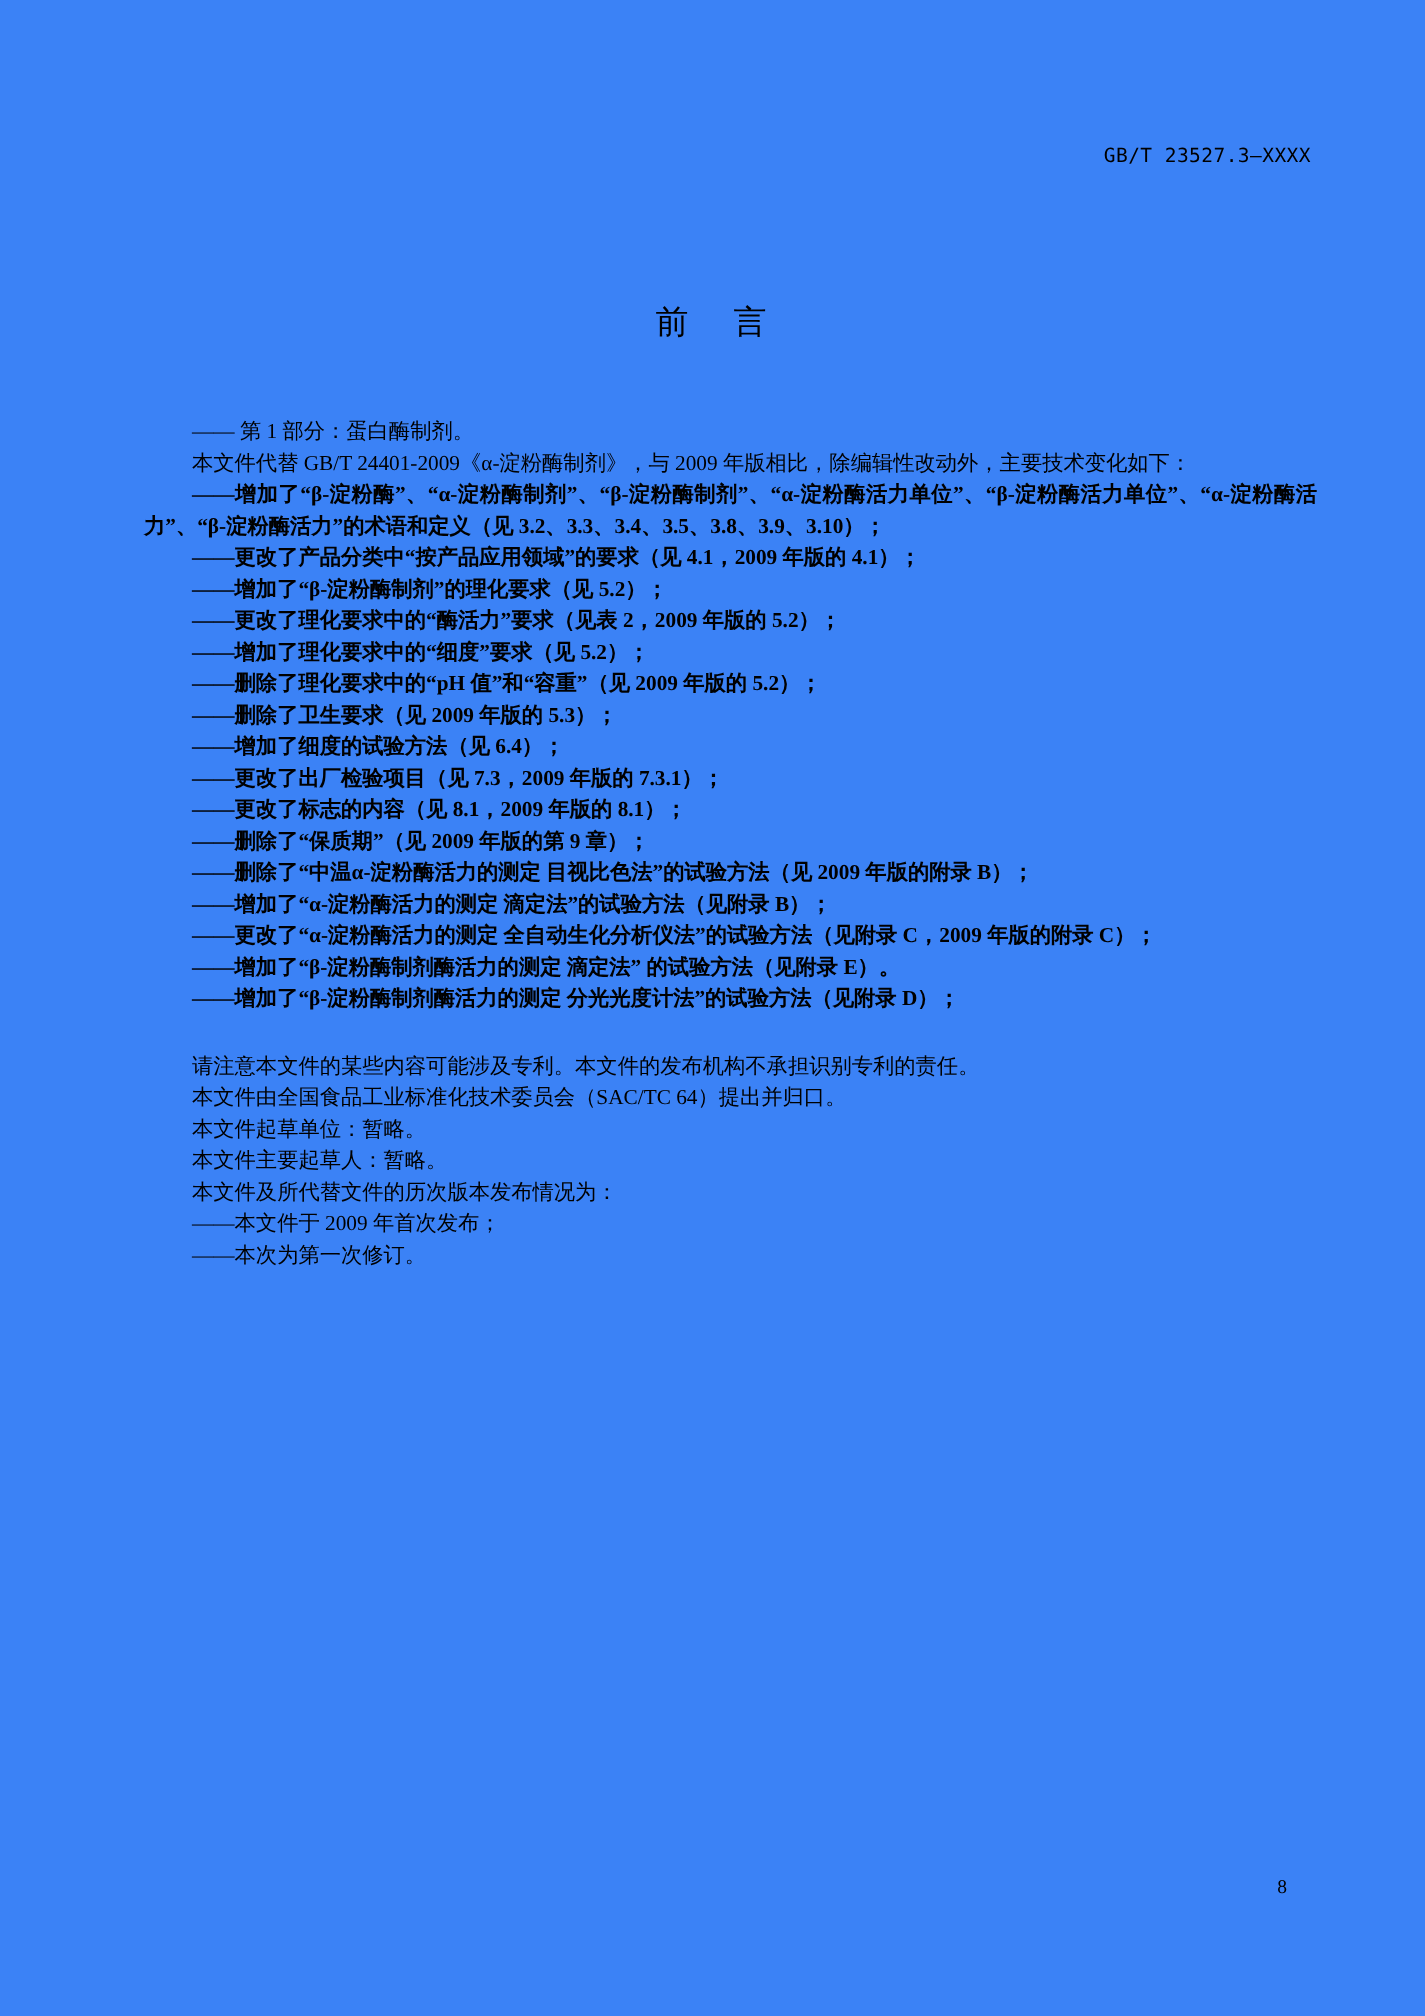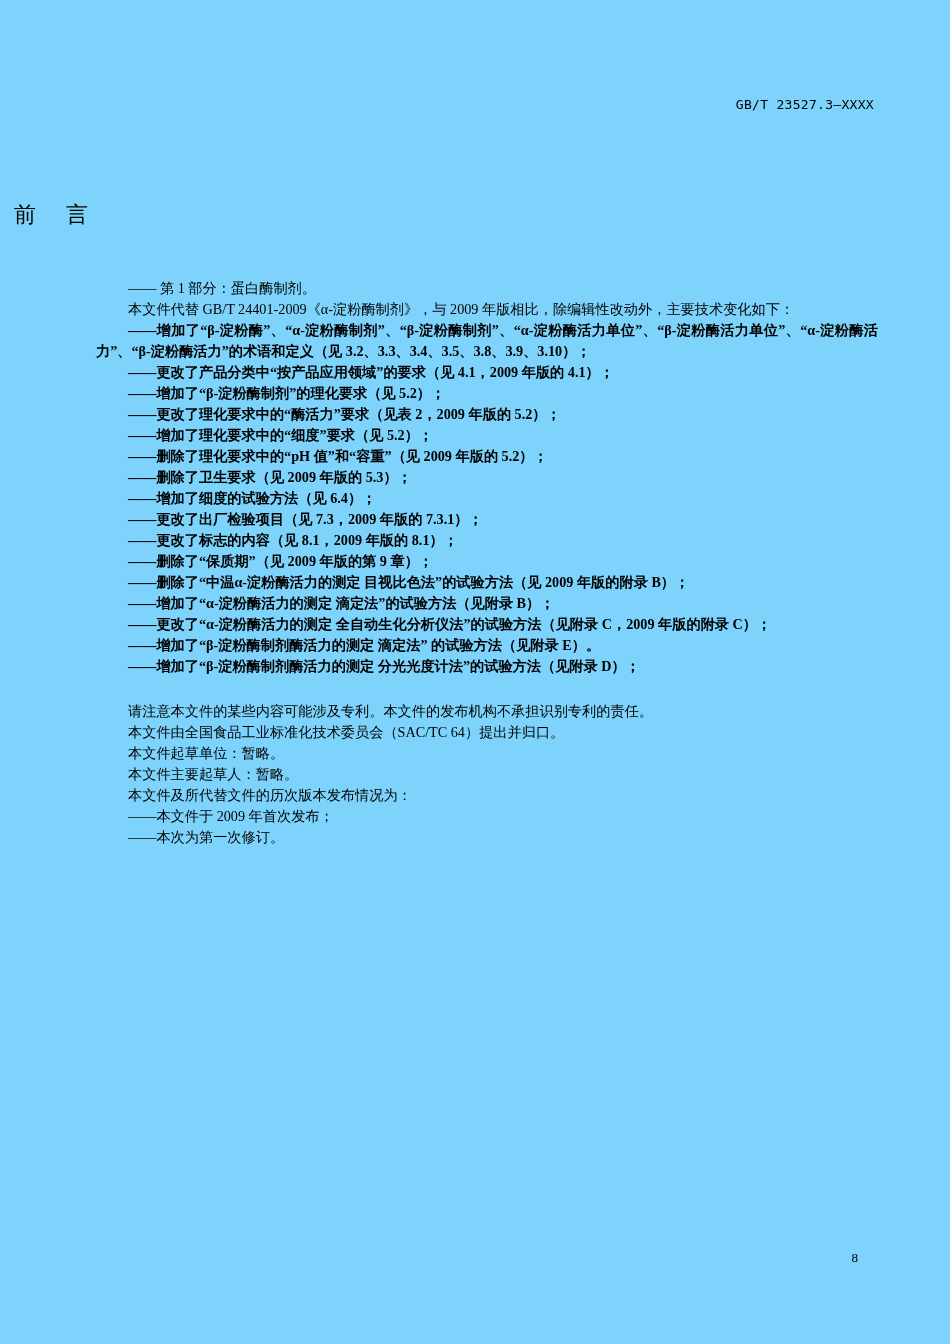--- a/index.html
+++ b/index.html
@@ -1,24 +1,24 @@
 <!DOCTYPE html>
 <html><head>
   <meta charset="utf-8">
   <style>
     html, body { margin: 0; padding: 0; background: #ffffff; }
     body { width: 950px; height: 1344px; position: relative; overflow: hidden; color: #000; }
-    .page { position: absolute; left: 0; top: 0; width: 950px; height: 1344px; background: #7dd3fc; }
+    .page { position: absolute; left: 0; top: 0; width: 950px; height: 1344px; background: #3b82f6; }
     .header-code {
       position: absolute; top: 97px; right: 76px;
       font-family: "DejaVu Sans Mono", "Liberation Mono", monospace;
       font-size: 13px; letter-spacing: 0.3px;
     }
     .title {
-      position: absolute; top: 200px; left: 0; width: 950px; text-align: left;
+      position: absolute; top: 200px; left: 0; width: 950px; text-align: center;
       font-family: "DejaVu Sans", sans-serif; font-size: 22px; letter-spacing: 2px;
     }
     .title span { margin: 0 14px; }
     .body {
       position: absolute; top: 278px; left: 96px; width: 782px;
       font-family: "Liberation Serif", "DejaVu Serif", serif;
       font-size: 14.2px; line-height: 21px;
     }
     .p { margin: 0; text-indent: 32px; white-space: nowrap; }
     .p.wrap { white-space: normal; text-align: justify; }

